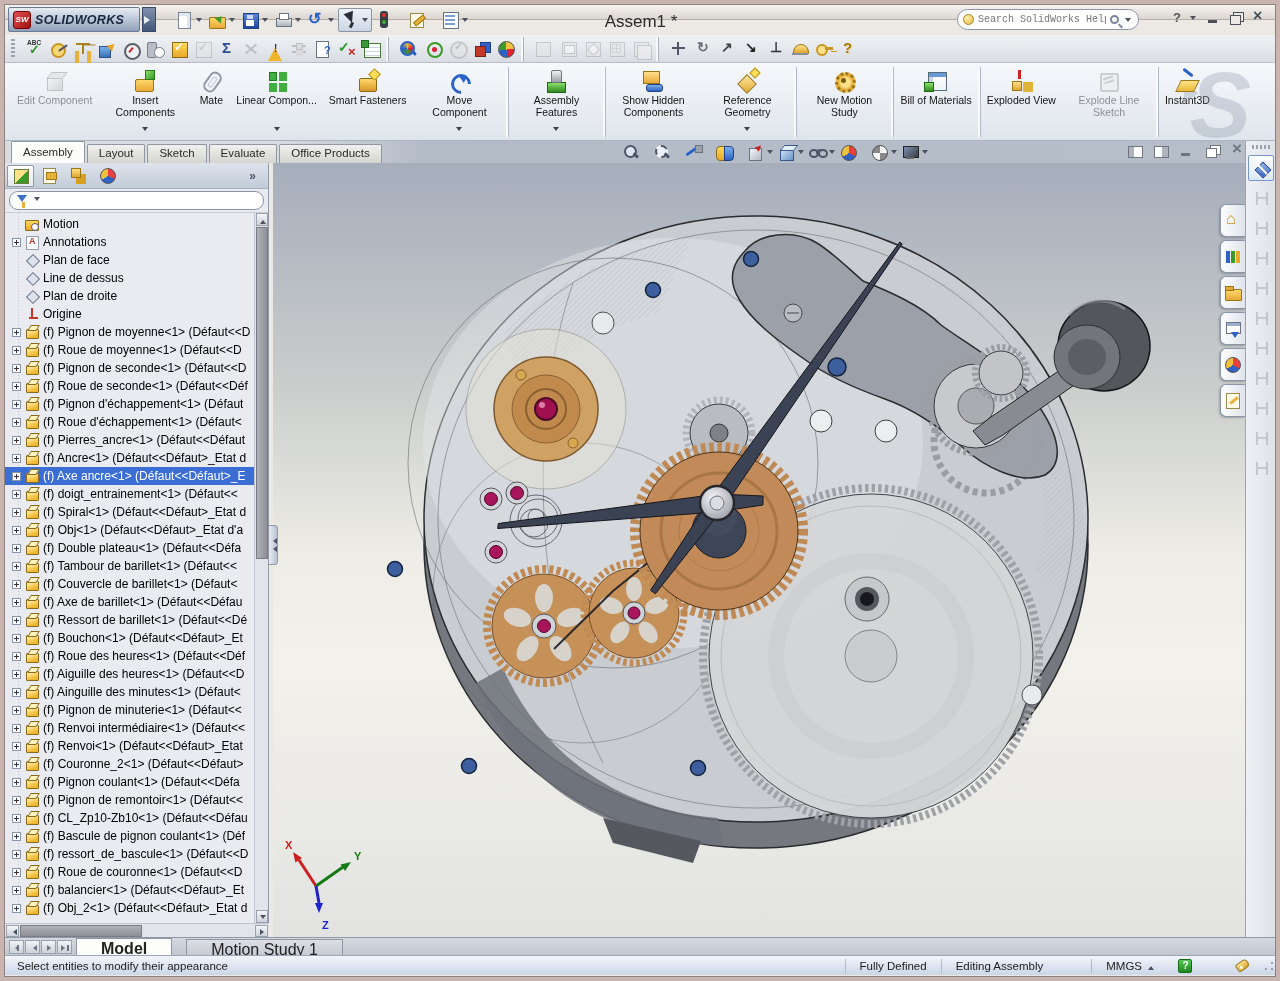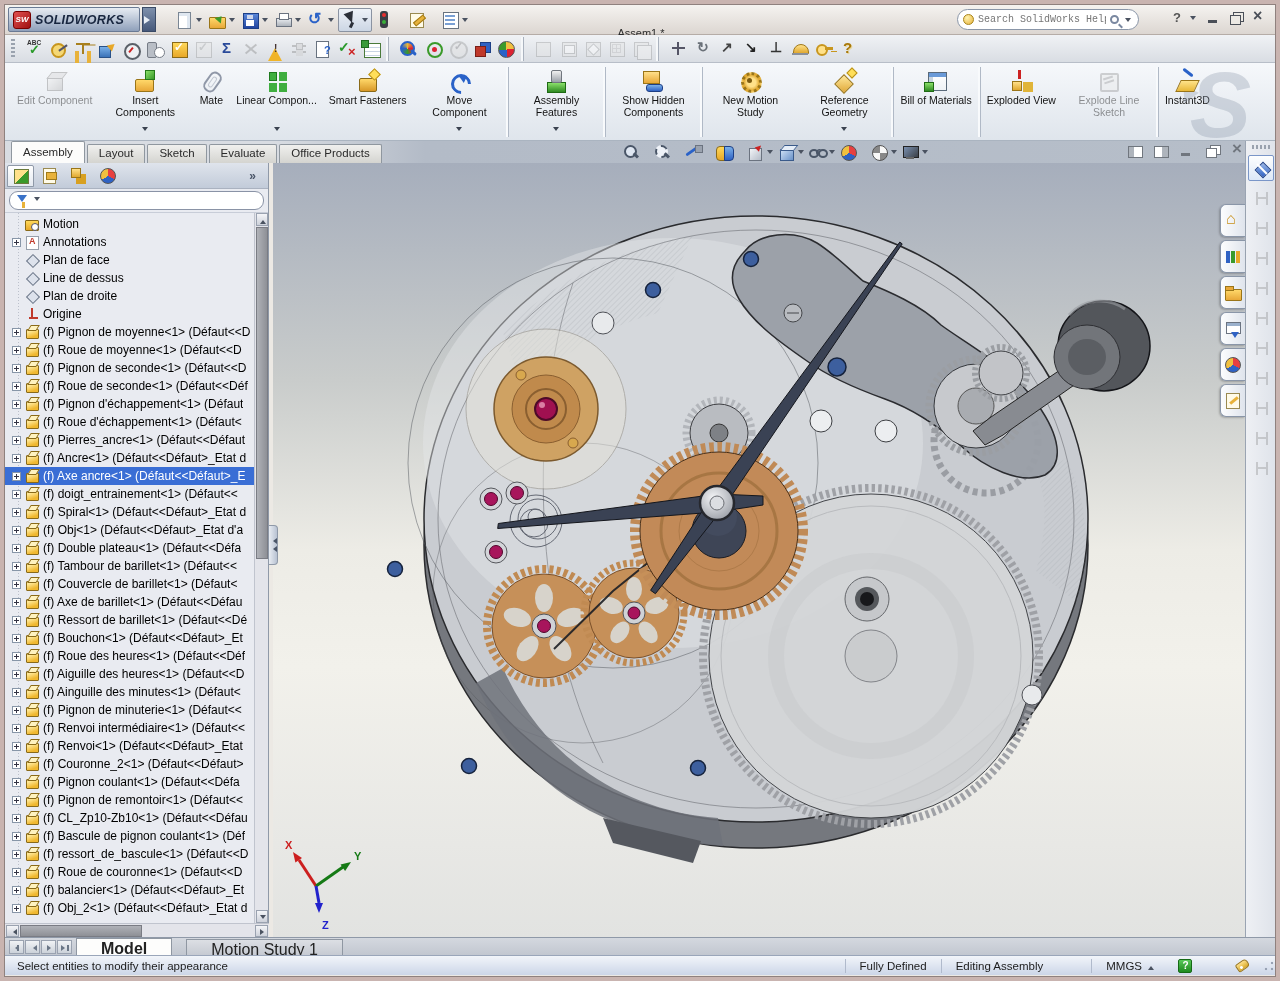--- a/index.html
+++ b/index.html
@@ -8,32 +8,32 @@
 .window{position:absolute;left:4px;top:4px;width:1272px;height:973px;background:#ece9e4;border:1px solid #8f817e;overflow:hidden}
 
 
 .ic,.ricon,.ti{position:relative;display:inline-block}
 .ic{width:20px;height:20px}
 .ricon{width:26px;height:26px;display:block;margin:0 auto 1px}
 .ic::before,.ic::after,.ricon::before,.ricon::after,.ti::before,.ti::after{content:"";position:absolute}
 .dis{opacity:.45;filter:grayscale(.9)}
 
 
-.titlebar{position:absolute;left:0;top:0;width:1272px;height:30px;background:linear-gradient(#f5f3f0,#dcd6d1);border-bottom:1px solid #b5aca6}
+.titlebar{position:absolute;left:0;top:0;width:1272px;height:15px;background:linear-gradient(#f5f3f0,#dcd6d1);border-bottom:1px solid #b5aca6}
 .brand{position:absolute;left:3px;top:2px;width:132px;height:25px;background:linear-gradient(#e7ecf3,#8fa0ba);border:1px solid #6a7a94;border-radius:2px;display:flex;align-items:center;padding:0 4px;gap:4px}
 .swcube{width:18px;height:18px;background:linear-gradient(135deg,#e05050,#a01010);border:1px solid #700;border-radius:3px;color:#fff;font-weight:700;font-size:8px;display:flex;align-items:center;justify-content:center;font-style:italic}
 .brandname{font-weight:700;font-style:italic;font-size:12.5px;color:#18263f;letter-spacing:.3px}
 .brandarrow{position:absolute;left:137px;top:2px;width:14px;height:25px;background:linear-gradient(#7e90ac,#46587a);border:1px solid #3a4a66;display:flex;align-items:center;justify-content:center}
 .brandarrow::before{content:"";border:4px solid transparent;border-left:6px solid #e8eef6}
 .qat{position:absolute;left:168px;top:3px;display:flex;align-items:center;gap:1px}
 .qbtn{display:flex;align-items:center;padding:1px}
 .qbtn.boxed{border:1px solid #8a93a2;background:linear-gradient(#eef2f8,#ccd6e4);border-radius:2px}
 .car{width:0;height:0;border:3px solid transparent;border-top:4px solid #4a5260;margin:3px 2px 0 2px;visibility:hidden}
 .car.show{visibility:visible}
-.wtitle{position:absolute;left:0;right:0;top:22px;text-align:center;font-size:11px;color:#2b2b2b}
+.wtitle{position:absolute;left:0;right:0;top:7px;text-align:center;font-size:17px;color:#2b2b2b}
 .search{position:absolute;left:952px;top:4px;width:182px;height:21px;background:#fff;border:1px solid #8a96a8;border-radius:11px;display:flex;align-items:center;padding:0 5px;gap:4px}
 .bulb{width:11px;height:11px;border-radius:50%;background:radial-gradient(circle at 35% 30%,#fff3b0,#e8b23a);border:1px solid #a8841a;flex:none}
 .search input{border:none;outline:none;flex:1;font-size:10px;color:#555;font-family:Liberation Mono, monospace;background:transparent;min-width:0}
 .mag{width:9px;height:9px;border:2px solid #7a88a0;border-radius:50%;position:relative;flex:none}
 .mag::after{content:"";position:absolute;width:5px;height:2px;background:#7a88a0;transform:rotate(45deg);left:6px;top:8px}
 .tbar-right{position:absolute;right:10px;top:5px;display:flex;align-items:center;gap:7px;color:#4a4f58}
 .helpq{font-size:13px;font-weight:700;color:#555}
 .winbtn{width:16px;height:15px;position:relative}
 .winbtn.min::before{content:"";position:absolute;left:3px;top:10px;width:9px;height:3px;background:#4a4f58}
 .winbtn.res::before{content:"";position:absolute;left:5px;top:2px;width:9px;height:8px;border:1.5px solid #4a4f58;background:#ece9e4}
@@ -554,30 +554,30 @@
         <span class="rlabel">Assembly Features</span>
         <span class="rcaret show"></span>
       </div>
 
       <div class="rbtn sep">
         <span class="ricon" data-icon="show-hidden-icon"></span>
         <span class="rlabel">Show Hidden Components</span>
         <span class="rcaret"></span>
       </div>
 
+      <div class="rbtn">
+        <span class="ricon" data-icon="reference-geometry-icon"></span>
+        <span class="rlabel">Reference Geometry</span>
+        <span class="rcaret show"></span>
+      </div>
+
       <div class="rbtn sep">
         <span class="ricon" data-icon="new-motion-study-icon"></span>
         <span class="rlabel">New Motion Study</span>
         <span class="rcaret"></span>
-      </div>
-
-      <div class="rbtn">
-        <span class="ricon" data-icon="reference-geometry-icon"></span>
-        <span class="rlabel">Reference Geometry</span>
-        <span class="rcaret show"></span>
       </div>
 
       <div class="rbtn sep">
         <span class="ricon" data-icon="bill-of-materials-icon"></span>
         <span class="rlabel">Bill of Materials</span>
         <span class="rcaret"></span>
       </div>
 
       <div class="rbtn sep">
         <span class="ricon" data-icon="exploded-view-icon"></span>

